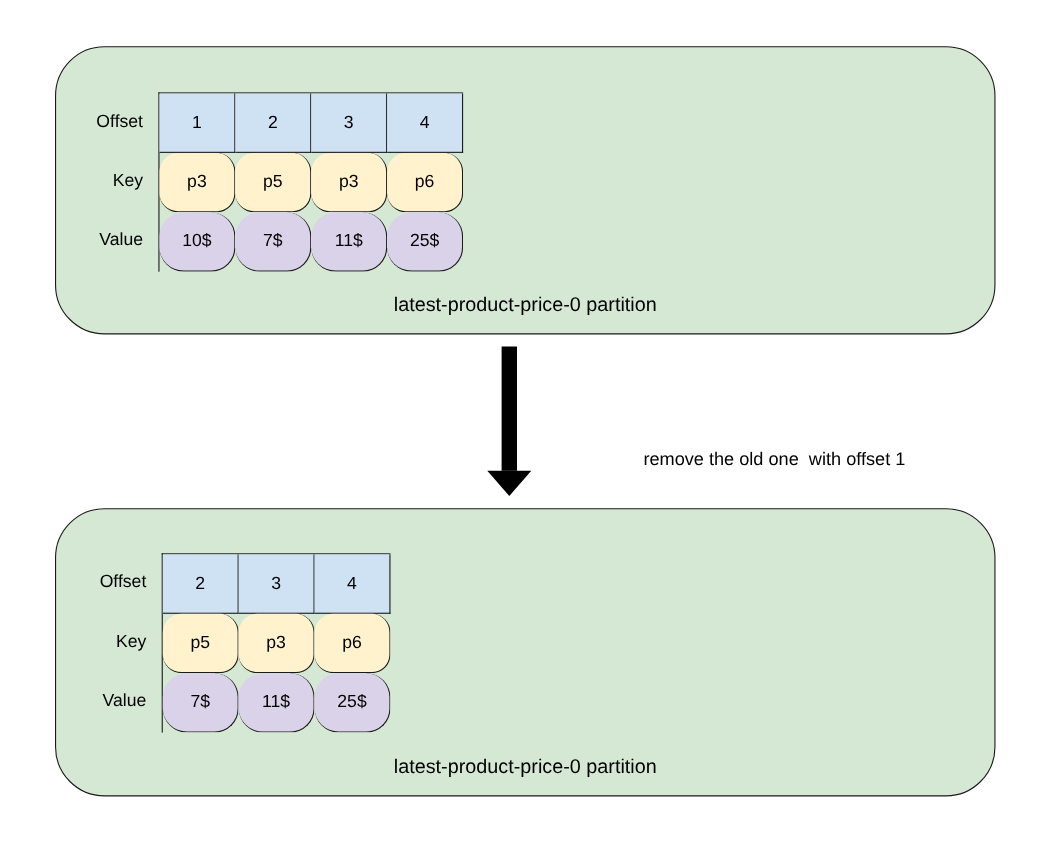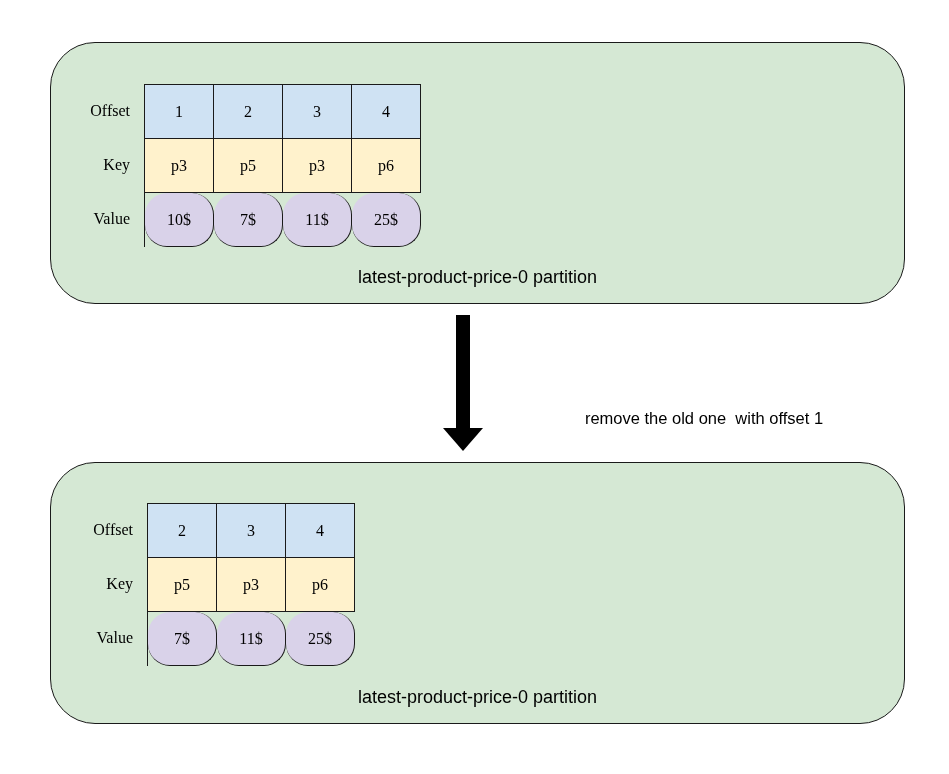--- a/index.html
+++ b/index.html
@@ -6,36 +6,36 @@
   #canvas{
     position:relative;width:949px;height:774px;background:#ffffff;overflow:hidden;
     font-family:"Liberation Sans", sans-serif;color:#000000;
   }
   .partition{
     position:absolute;left:50px;width:855px;height:262px;
     background:#d5e8d4;border:1.5px solid #1a1a1a;border-radius:45px;box-sizing:border-box;
   }
   #partition-top{top:42px;}
   #partition-bottom{top:462px;}
-  .table-wrap{position:absolute;display:flex;align-items:flex-start;font-family:Liberation Serif, serif;}
+  .table-wrap{position:absolute;display:flex;align-items:flex-start;}
   #partition-top .table-wrap{left:27px;top:41px;}
   #partition-bottom .table-wrap{left:30px;top:40px;}
   .label-col{display:flex;flex-direction:column;}
   .rowlabel{
     height:54px;display:flex;align-items:center;justify-content:flex-end;
     padding-right:14px;width:66px;font-size:16px;box-sizing:border-box;
   }
   .dtable{border-top:1px solid #1a1a1a;border-left:1px solid #1a1a1a;display:inline-block;}
   .trow{display:flex;}
   .cell{
     width:68px;height:53px;border-right:1px solid #1a1a1a;border-bottom:1px solid #1a1a1a;
     display:flex;align-items:center;justify-content:center;font-size:16px;
   }
   .row-offset .cell{background:#cfe2f3;}
-  .row-key .cell{background:#fff2cc;}
+  .row-key .cell{background:#fff2cc;border-radius:17px;}
   .row-value .cell{background:#d9d2e9;border-radius:22px;}
   .caption{
     position:absolute;left:0;right:0;top:224px;text-align:center;font-size:18px;
   }
   .arrow-shaft{
     position:absolute;left:456px;top:315px;width:14px;height:113px;background:#000000;
   }
   .arrow-head{
     position:absolute;left:443px;top:428px;width:0;height:0;
     border-left:20px solid transparent;border-right:20px solid transparent;

